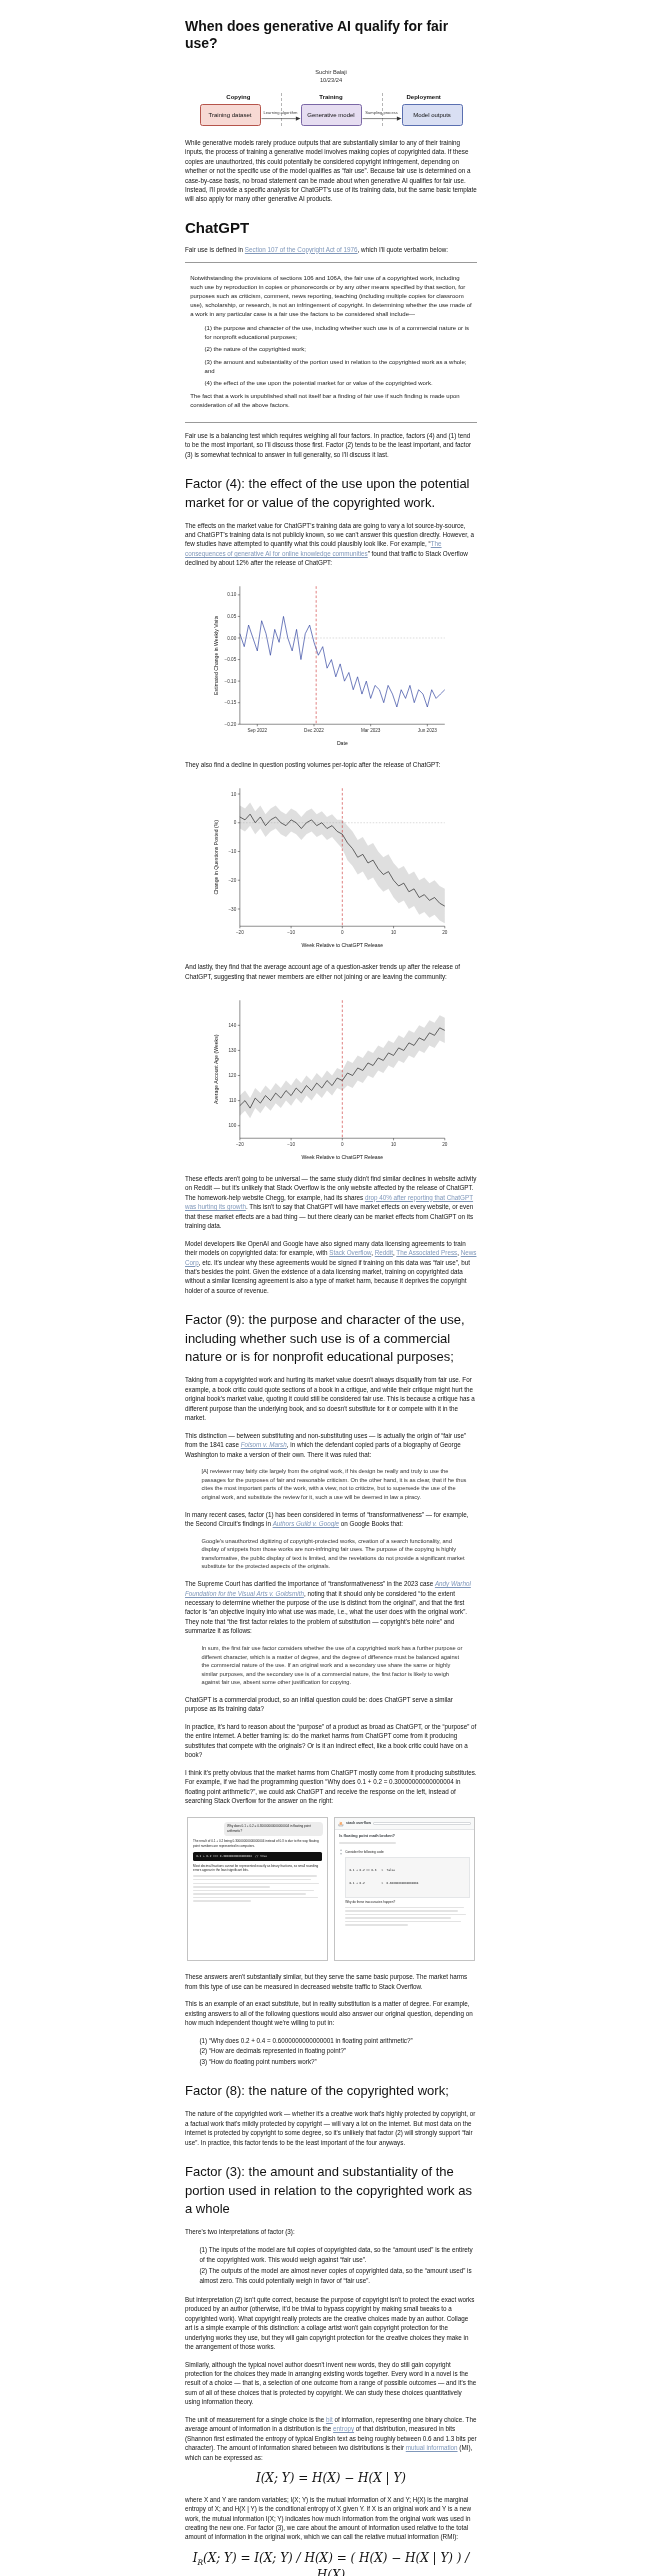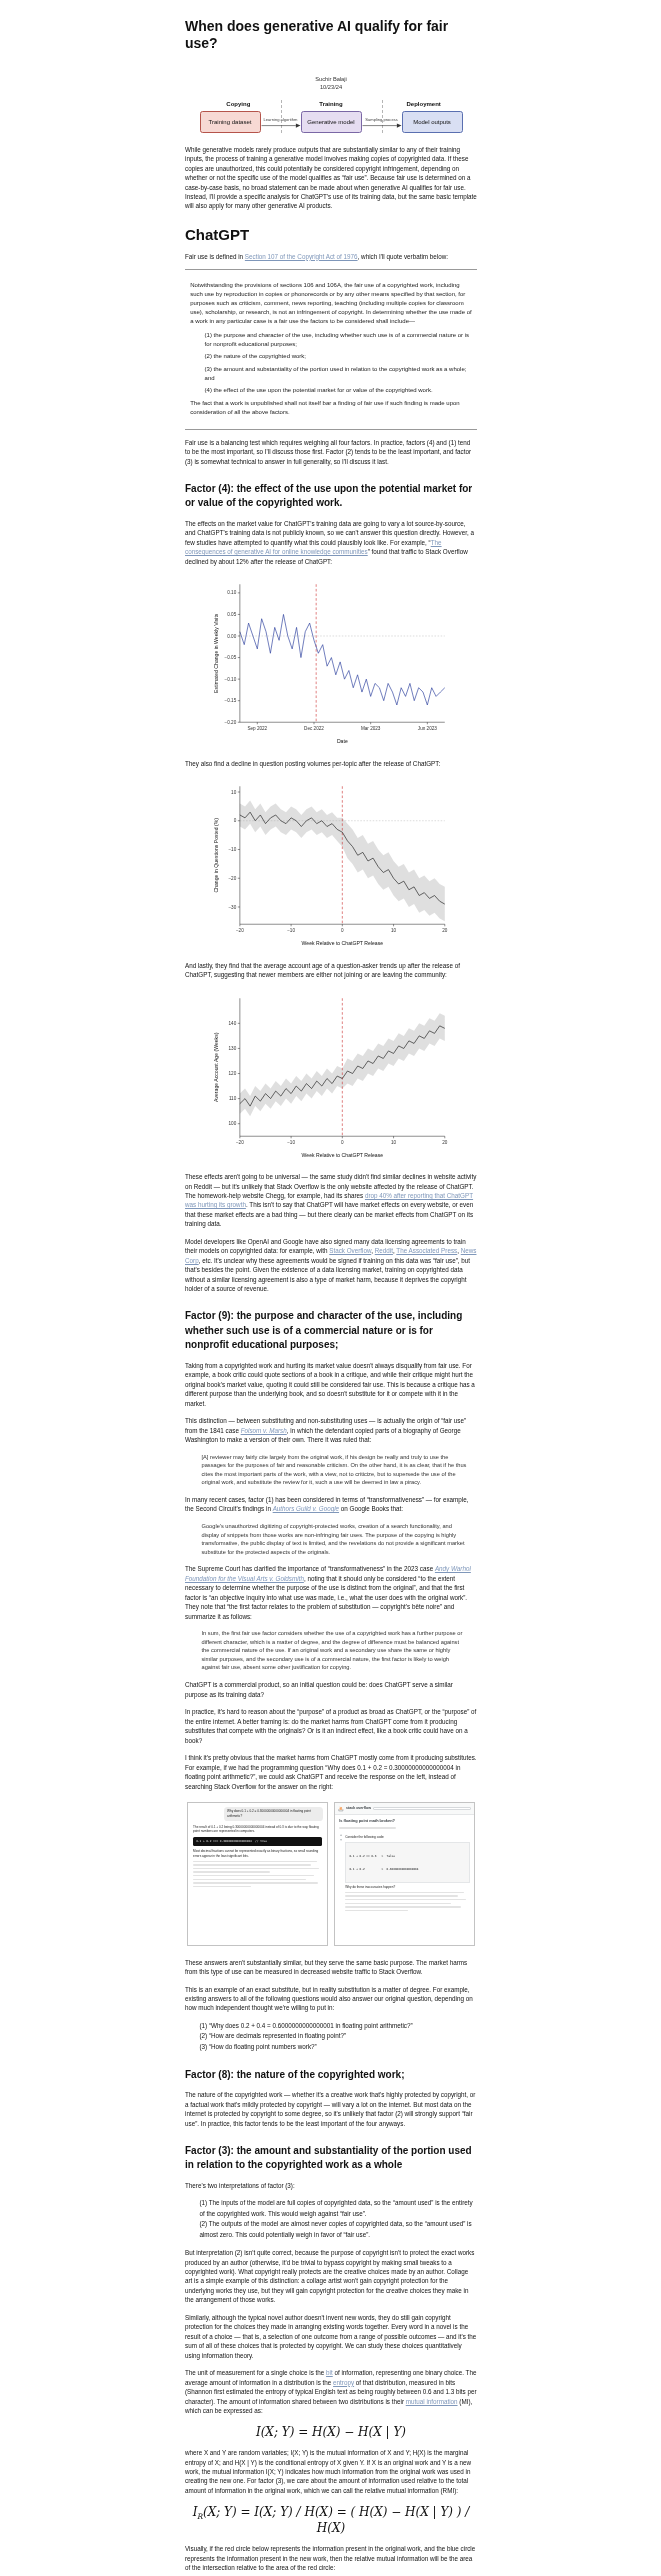--- a/index.html
+++ b/index.html
@@ -1,25 +1,25 @@
 <!DOCTYPE html>
 <html style="font-size:8.2px"><head>
 <meta charset="utf-8">
 <style>
 *{box-sizing:border-box;margin:0;padding:0}
 html,body{background:#ffffff}
 body{width:662px;height:3091px;overflow:hidden;font-family:"Liberation Sans",sans-serif;color:#111}
 .page{width:292px;margin:0 auto;padding-top:17.5px}
-h1{font-size:14px;font-weight:700;line-height:1.22;margin-bottom:23px}
+h1{font-size:14px;font-weight:700;line-height:1.22;margin-bottom:16px}
 .byline{text-align:center;font-size:5.7px;color:#333;line-height:1.55;margin-bottom:8.2px}
 p.para{font-size:6.3px;line-height:1.5;margin:8.2px 0;color:#111}
 .lnk{color:#7f97ba;text-decoration:underline;cursor:pointer}
 .it{font-style:italic}
 h2{font-size:15px;font-weight:700;margin:15.5px 0 5.2px}
-h3{font-size:10px;font-weight:700;line-height:1.45;margin:15.5px 0 5.2px}
+h3{font-size:13px;font-weight:400;line-height:1.45;margin:15.5px 0 5.2px}
 .statute{border-top:0.5px solid #999;border-bottom:0.5px solid #999;padding:7.2px 5.2px;margin:8.2px 0;font-size:6px;line-height:1.5;color:#222}
 .statute p{margin:4.1px 0}
 .statute .numitem{margin:3.6px 0 3.6px 14.4px}
 .bq{margin:7.2px 9.3px 7.2px 16.5px;font-size:5.7px;line-height:1.5;color:#333}
 .numlist{margin:1px 0 6.2px 14.4px;font-size:6.3px;line-height:1.65}
 figure{margin:11.3px auto;text-align:center}
 .chart{width:242px;height:170px;margin:0 auto}
 .chart svg text{font-family:"Liberation Sans",sans-serif}
 .chart svg .tick{font-size:9px;fill:#333}
 .chart svg .axlab{font-size:10px;fill:#111}

